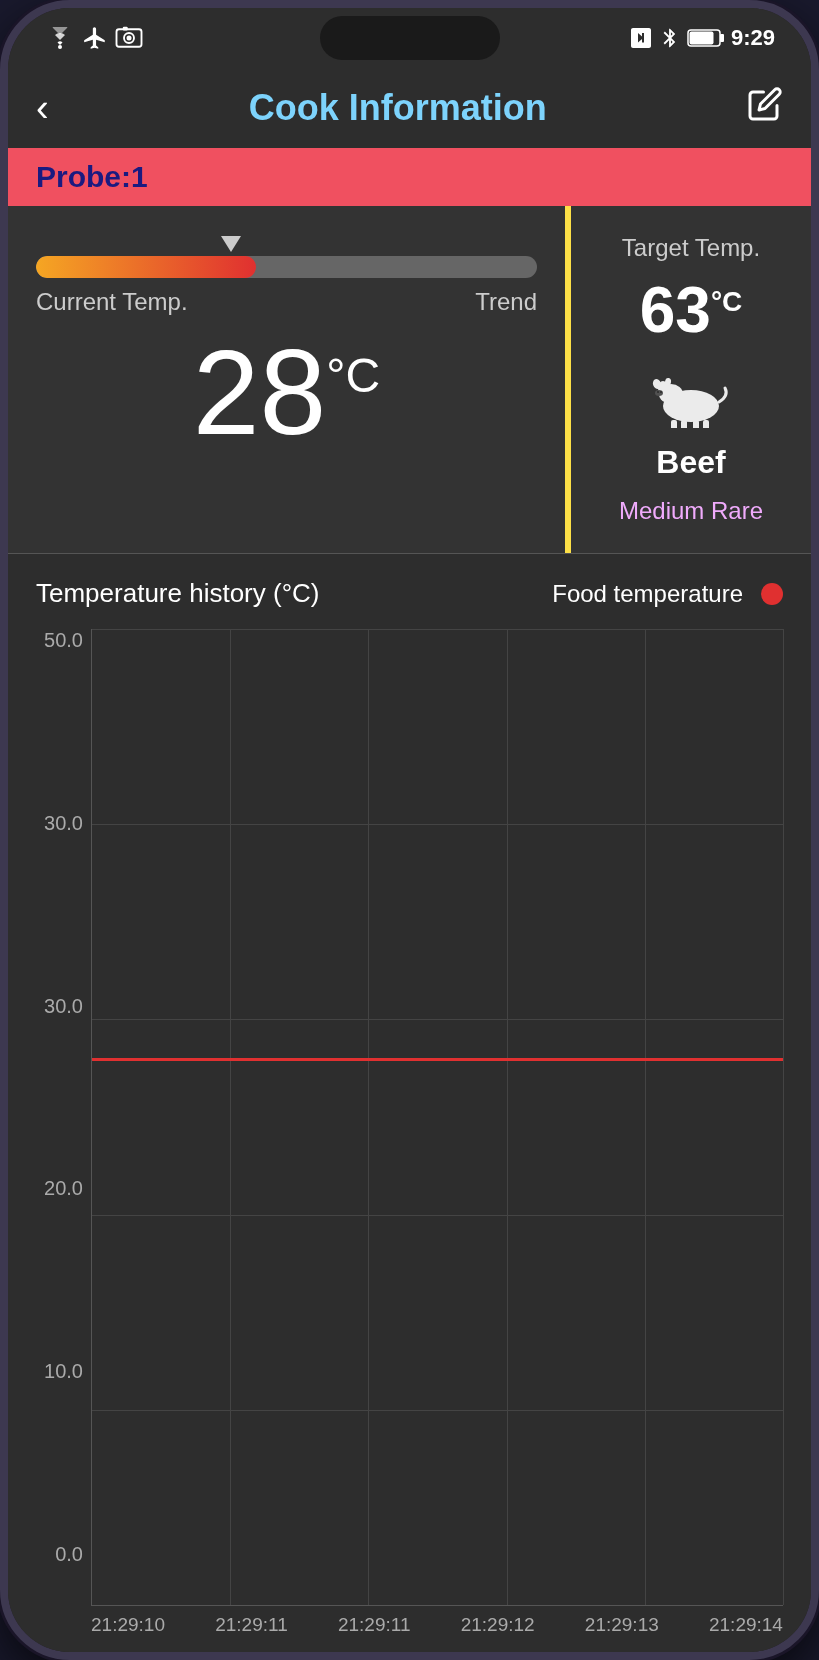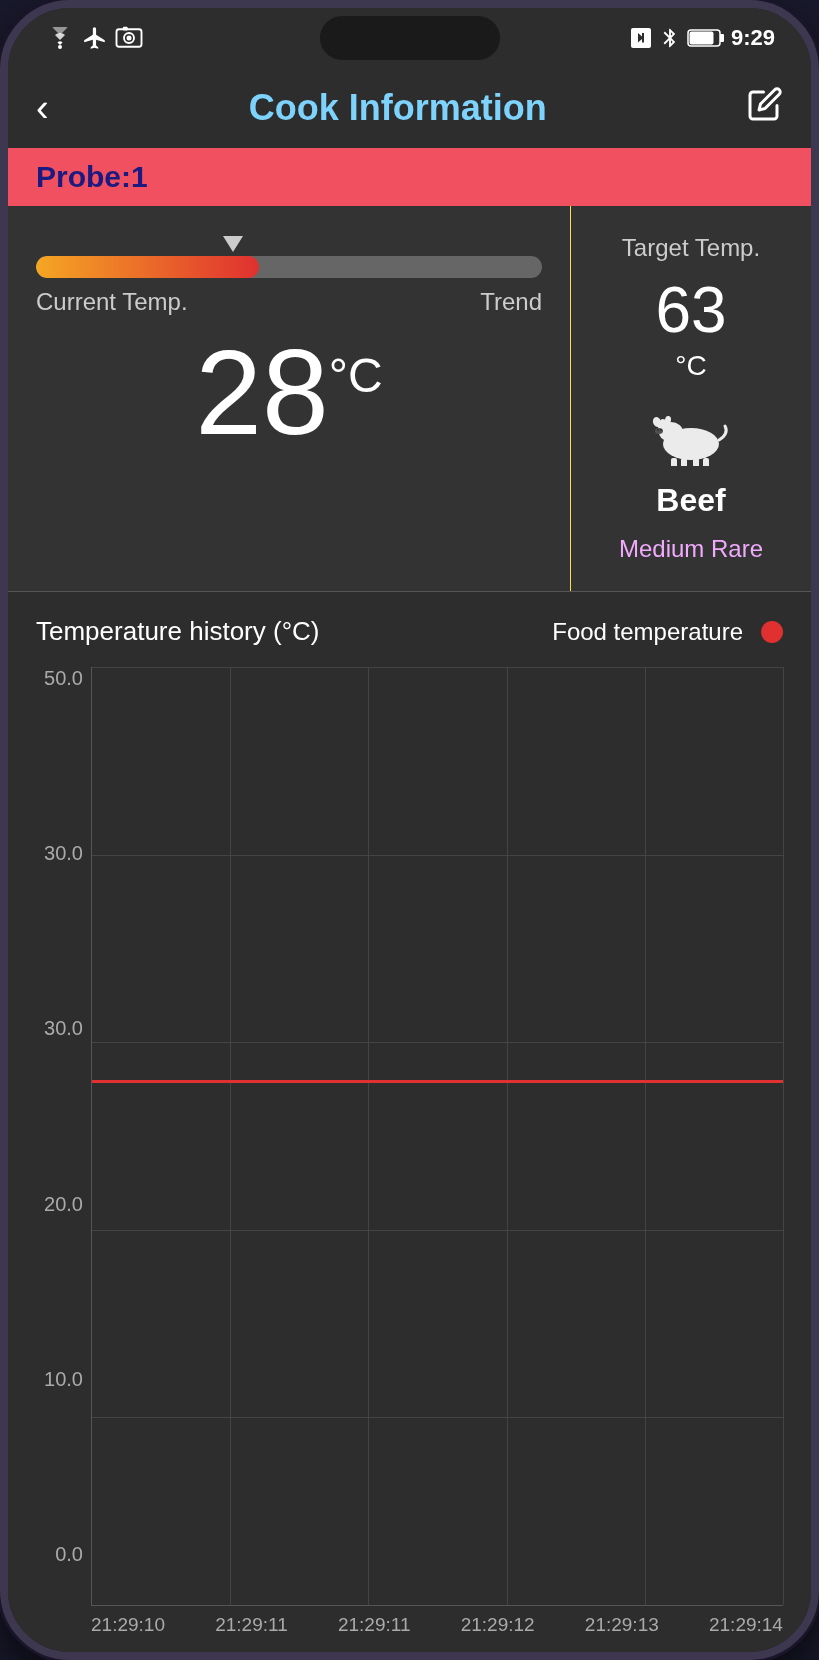--- a/index.html
+++ b/index.html
@@ -110,21 +110,21 @@
       display: flex;
       flex-shrink: 0;
       border-bottom: 1px solid #555;
     }
     .left-panel {
       flex: 1;
       padding: 30px 28px 28px;
       display: flex;
       flex-direction: column;
       align-items: center;
-      border-right: 1px solid #fde047;
+      border-right: 6px solid #fde047;
     }
     .progress-container {
       width: 100%;
       position: relative;
       margin-bottom: 16px;
     }
     .progress-indicator {
       display: flex;
       justify-content: center;
       margin-bottom: 4px;
@@ -181,25 +181,24 @@
       gap: 16px;
     }
     .target-label {
       color: #ccc;
       font-size: 24px;
       text-align: center;
     }
     .target-temp {
       color: white;
       font-size: 64px;
-      font-weight: 400;
-      display: flex;
-      align-items: center;
+      font-weight: 700;
+      display: flex;
+      align-items: flex-start;
       line-height: 1;
-      flex-direction: column;
     }
     .target-unit {
       font-size: 28px;
       margin-top: 10px;
     }
     .food-name {
       color: white;
       font-size: 32px;
       font-weight: 700;
       text-align: center;

